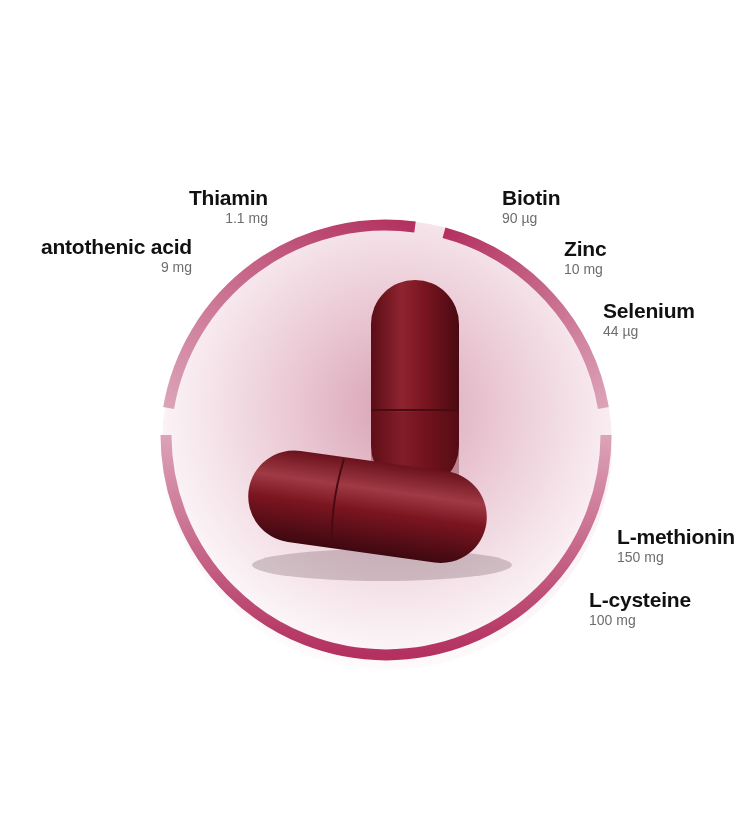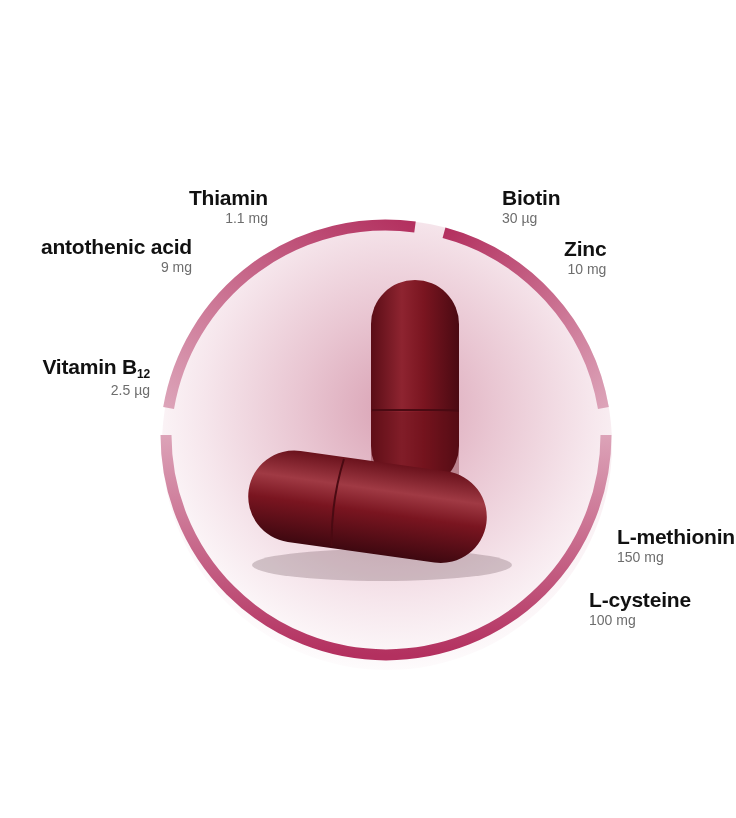--- a/index.html
+++ b/index.html
@@ -73,32 +73,32 @@
   </svg>
 
   <div class="label r" style="right:480px; top:187px;">
     <span class="name">Thiamin</span>
     <span class="dose">1.1 mg</span>
   </div>
   <div class="label r" style="right:556px; top:236px;">
     <span class="name">antothenic acid</span>
     <span class="dose">9 mg</span>
   </div>
-  <div class="label r" style="right:598px; top:356px;">
-    <span class="name"><span>Vitamin B</span><sub>12</sub></span>
-    <span class="dose">2.5 µg</span>
-  </div>
 
   <div class="label l" style="left:490px; top:187px;">
     <span class="name">Biotin</span>
-    <span class="dose">30 µg</span>
+    <span class="dose">90 µg</span>
   </div>
-  <div class="label l" style="left:552px; top:238px;text-align:right;">
+  <div class="label l" style="left:552px; top:238px;">
     <span class="name">Zinc</span>
     <span class="dose">10 mg</span>
+  </div>
+  <div class="label l" style="left:591px; top:300px;">
+    <span class="name">Selenium</span>
+    <span class="dose">44 µg</span>
   </div>
   <div class="label l" style="left:605px; top:526px;">
     <span class="name">L-methionin</span>
     <span class="dose">150 mg</span>
   </div>
   <div class="label l" style="left:577px; top:589px;">
     <span class="name">L-cysteine</span>
     <span class="dose">100 mg</span>
   </div>
 

